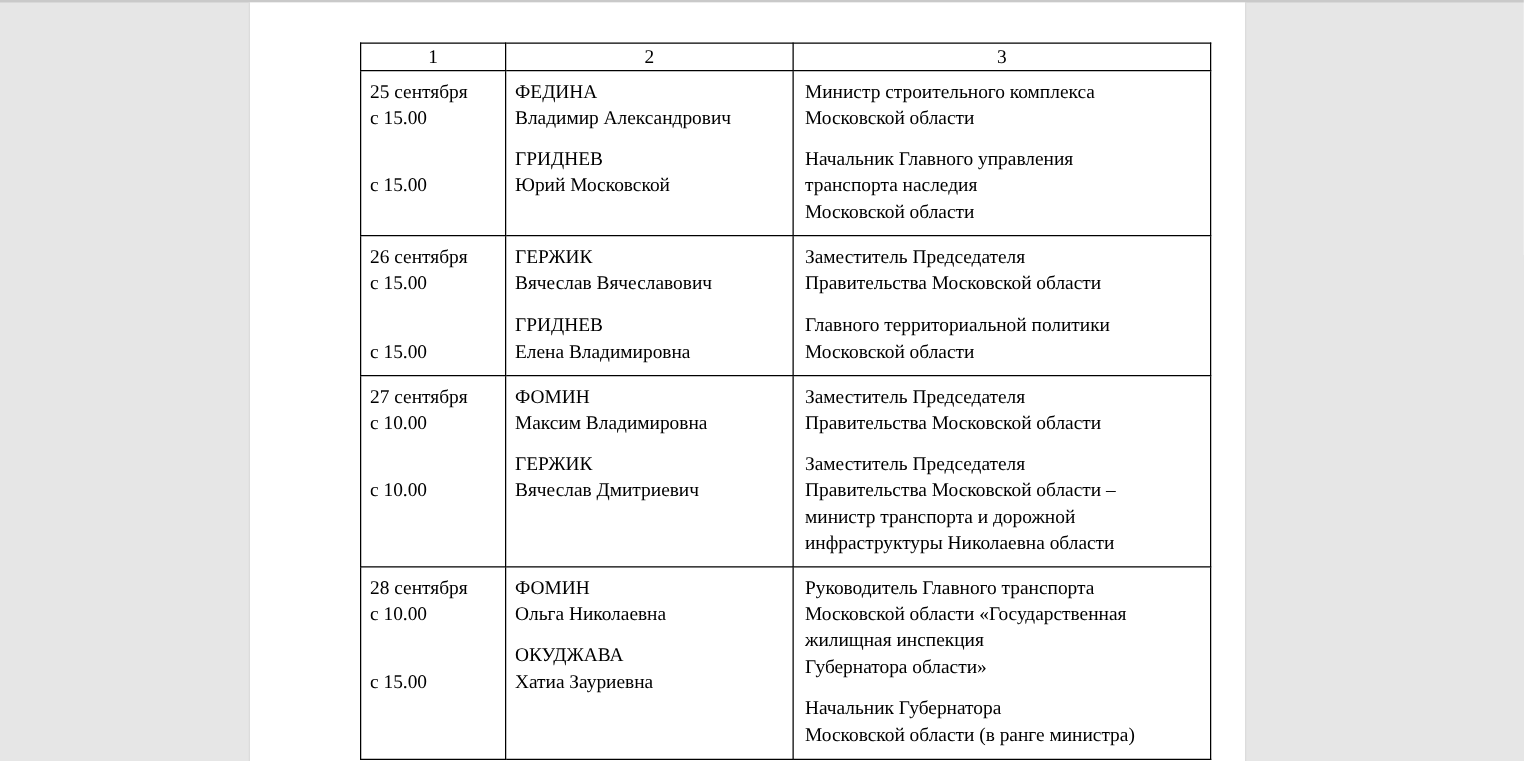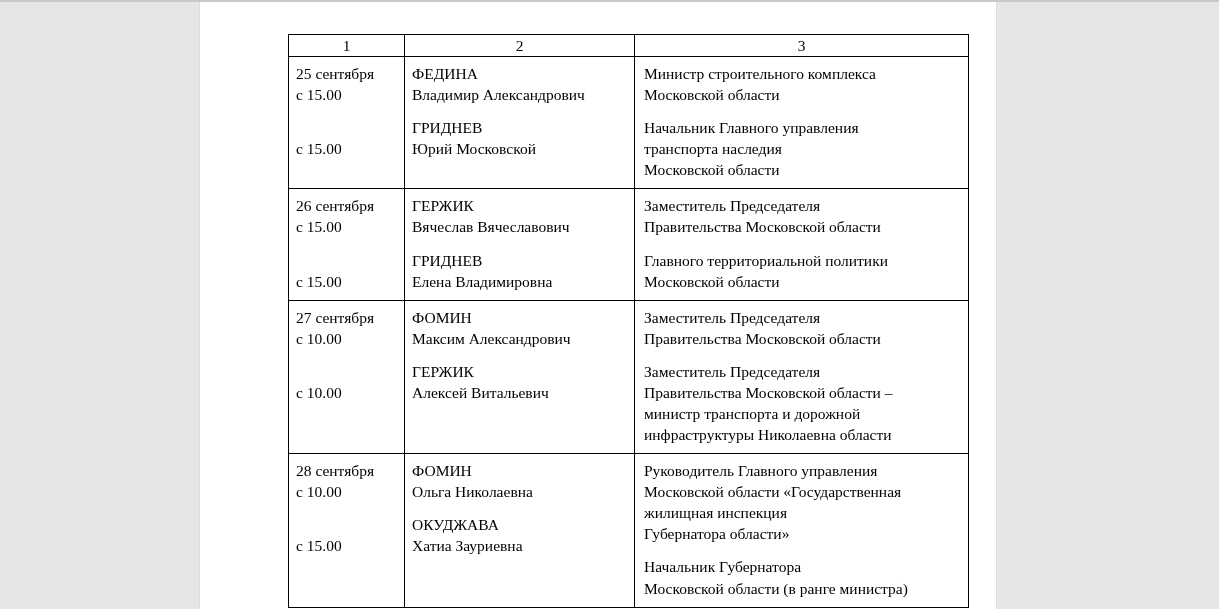--- a/index.html
+++ b/index.html
@@ -211,25 +211,25 @@
                 <div class="entry">
                   <div class="line blank">&nbsp;</div>
                   <div class="line">с 10.00</div>
                 </div>
               </div>
             </td>
             <td>
               <div class="cell">
                 <div class="entry">
                   <div class="line surname">ФОМИН</div>
-                  <div class="line">Максим Александрович</div>
+                  <div class="line">Максим Владимировна</div>
                 </div>
                 <div class="entry">
                   <div class="line surname">ГЕРЖИК</div>
-                  <div class="line">Алексей Витальевич</div>
+                  <div class="line">Вячеслав Дмитриевич</div>
                 </div>
               </div>
             </td>
             <td>
               <div class="cell c3pad">
                 <div class="entry">
                   <div class="line">Заместитель Председателя</div>
                   <div class="line">Правительства Московской области</div>
                 </div>
                 <div class="entry">
@@ -262,21 +262,21 @@
                 </div>
                 <div class="entry">
                   <div class="line surname">ОКУДЖАВА</div>
                   <div class="line">Хатиа Зауриевна</div>
                 </div>
               </div>
             </td>
             <td>
               <div class="cell c3pad">
                 <div class="entry">
-                  <div class="line">Руководитель Главного управления</div>
+                  <div class="line">Руководитель Главного транспорта</div>
                   <div class="line">Московской области «Государственная</div>
                   <div class="line">жилищная инспекция</div>
                   <div class="line">Губернатора области»</div>
                 </div>
                 <div class="entry">
                   <div class="line">Начальник Губернатора</div>
                   <div class="line">Московской области (в ранге министра)</div>
                 </div>
               </div>
             </td>

